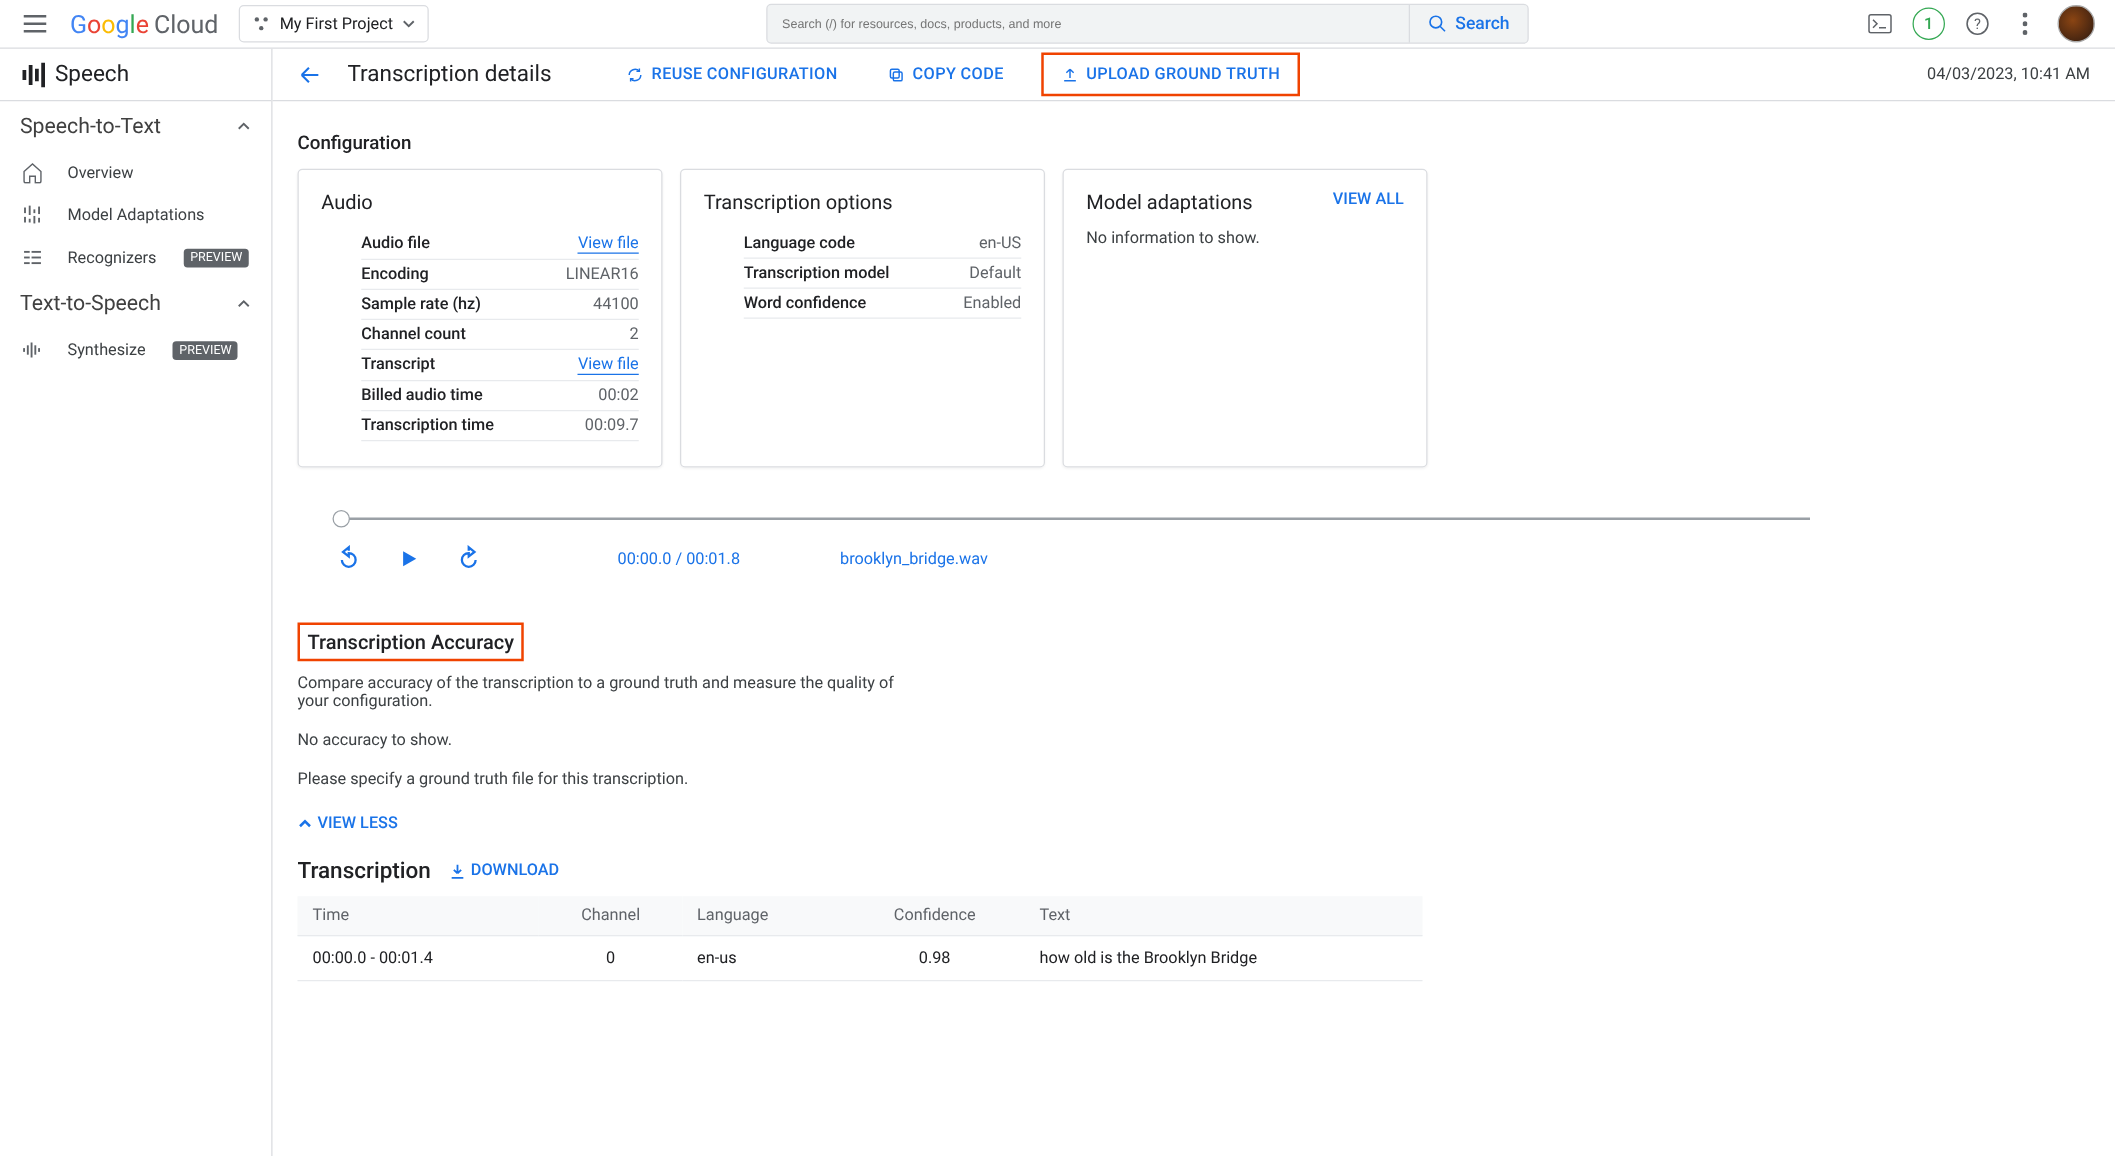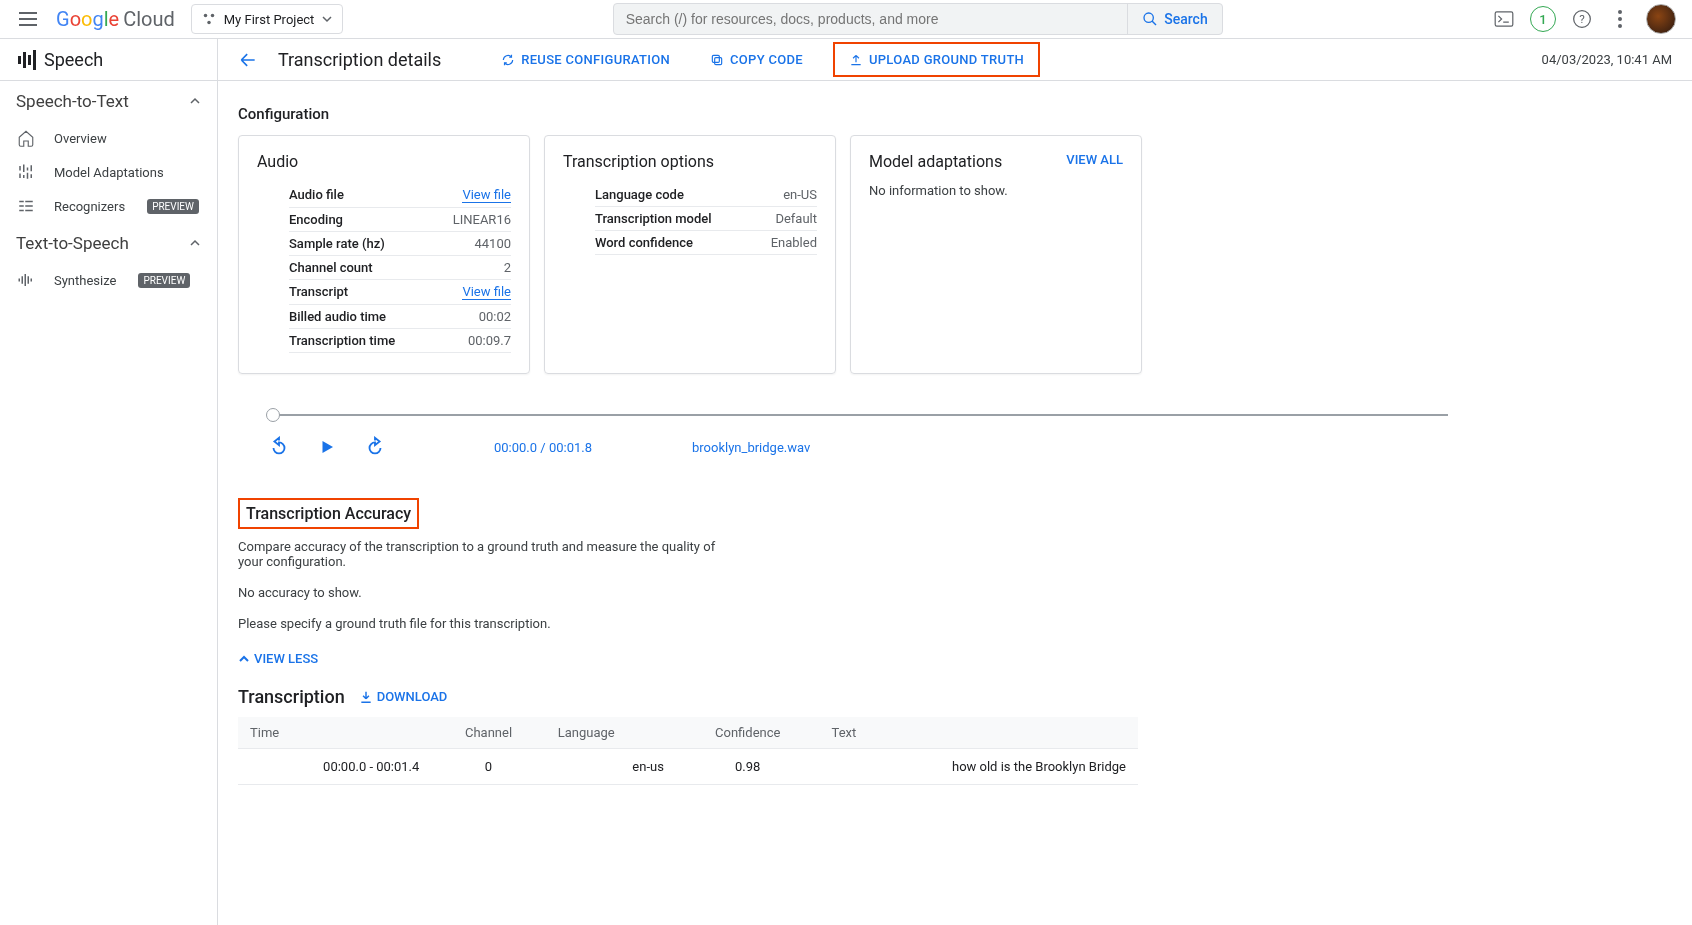--- a/index.html
+++ b/index.html
@@ -8,21 +8,21 @@
 
 .top-header { height: 39px; display: flex; align-items: center; padding: 0 16px; border-bottom: 1px solid #dadce0; gap: 16px; }
 .hamburger { width: 24px; height: 24px; cursor: pointer; display: flex; flex-direction: column; justify-content: center; gap: 4px; }
 .hamburger span { height: 2px; background: #5f6368; width: 18px; margin: 0 auto; }
 .logo { display: flex; align-items: center; font-size: 20px; font-weight: 400; }
 .logo .g1{color:#4285f4}.logo .g2{color:#ea4335}.logo .g3{color:#fbbc04}.logo .g4{color:#4285f4}.logo .g5{color:#34a853}.logo .g6{color:#ea4335}
 .logo .cloud{color:#5f6368;margin-left:4px;font-weight:400}
 .project-picker { border: 1px solid #dadce0; border-radius: 4px; padding: 4px 10px; display: flex; align-items: center; gap: 8px; font-size: 13px; cursor: pointer; height: 30px; }
 .search-wrap { flex: 1; display: flex; justify-content: center; }
 .search-box { width: 610px; height: 32px; background: #f1f3f4; border: 1px solid #dadce0; border-radius: 4px; display: flex; align-items: center; }
-.search-input { flex: 1; border: none; background: transparent; padding: 0 12px; font-size: 14px; color: #5f6368; outline: none; }
+.search-input { flex: 1; border: none; background: transparent; padding: 0 12px; font-size: 10px; color: #5f6368; outline: none; }
 .search-btn { border-left: 1px solid #dadce0; padding: 0 14px; height: 100%; display: flex; align-items: center; gap: 6px; color: #1a73e8; font-weight: 500; cursor: pointer; font-size: 14px; }
 .header-icons { display: flex; align-items: center; gap: 14px; }
 .hdr-icon { width: 24px; height: 24px; display: flex; align-items: center; justify-content: center; cursor: pointer; color: #5f6368; }
 .badge-circle { width: 26px; height: 26px; border: 1.5px solid #34a853; border-radius: 50%; display: flex; align-items: center; justify-content: center; color: #34a853; font-size: 13px; font-weight: 500; }
 .avatar { width: 30px; height: 30px; border-radius: 50%; background: radial-gradient(circle at 40% 40%, #8b4513, #2b1810); border: 1px solid #aaa; }
 
 
 .app-row { display: flex; }
 .sidebar { width: 218px; border-right: 1px solid #dadce0; min-height: calc(100vh - 39px); }
 .product-title { height: 42px; display: flex; align-items: center; gap: 4px; padding: 0 16px; font-size: 18px; font-weight: 400; border-bottom: 1px solid #dadce0; }
@@ -55,34 +55,34 @@
 .view-all { float: right; color: #1a73e8; font-size: 13px; font-weight: 500; cursor: pointer; }
 .no-info { font-size: 13px; color: #3c4043; }
 
 
 .player { margin: 0 30px 40px 30px; }
 .track { height: 2px; background: #9aa0a6; position: relative; margin-bottom: 20px; }
 .track-thumb { width: 14px; height: 14px; background: #fff; border: 1px solid #9aa0a6; border-radius: 50%; position: absolute; top: -6px; left: -2px; }
 .player-controls { display: flex; align-items: center; gap: 28px; color: #1a73e8; font-size: 13px; }
 .pc-icon { cursor: pointer; font-size: 20px; }
 .time-info { margin-left: 80px; }
-.filename { margin-left: 72px; }
+.filename { margin-left: 52px; }
 
 
 .accuracy-title { display: inline-block; font-size: 16px; font-weight: 500; border: 2.5px solid #f04300; padding: 4px 6px; margin-bottom: 10px; }
 .para { font-size: 13px; margin-bottom: 16px; color: #3c4043; max-width: 500px; }
 .view-less { color: #1a73e8; font-size: 13px; font-weight: 500; display: flex; align-items: center; gap: 4px; cursor: pointer; margin: 20px 0; }
 
 
 .trans-header { display: flex; align-items: center; gap: 14px; margin-bottom: 10px; }
 .trans-title { font-size: 18px; font-weight: 500; }
 .download-btn { color: #1a73e8; font-size: 13px; font-weight: 500; display: flex; align-items: center; gap: 4px; cursor: pointer; }
 table { width: 100%; max-width: 900px; border-collapse: collapse; font-size: 13px; }
 thead th { text-align: left; padding: 8px 12px; background: #f8f9fa; color: #5f6368; font-weight: 400; border-bottom: 1px solid #e8eaed; }
-tbody td { padding: 10px 12px; border-bottom: 1px solid #e8eaed; text-align: right; }
+tbody td { padding: 10px 12px; border-bottom: 1px solid #e8eaed; }
 th.num, td.num { text-align: center; }
 
 svg { display: block; }
 </style>
 </head>
 <body>
 
 <div class="top-header">
   <div class="hamburger">
       <span></span>

